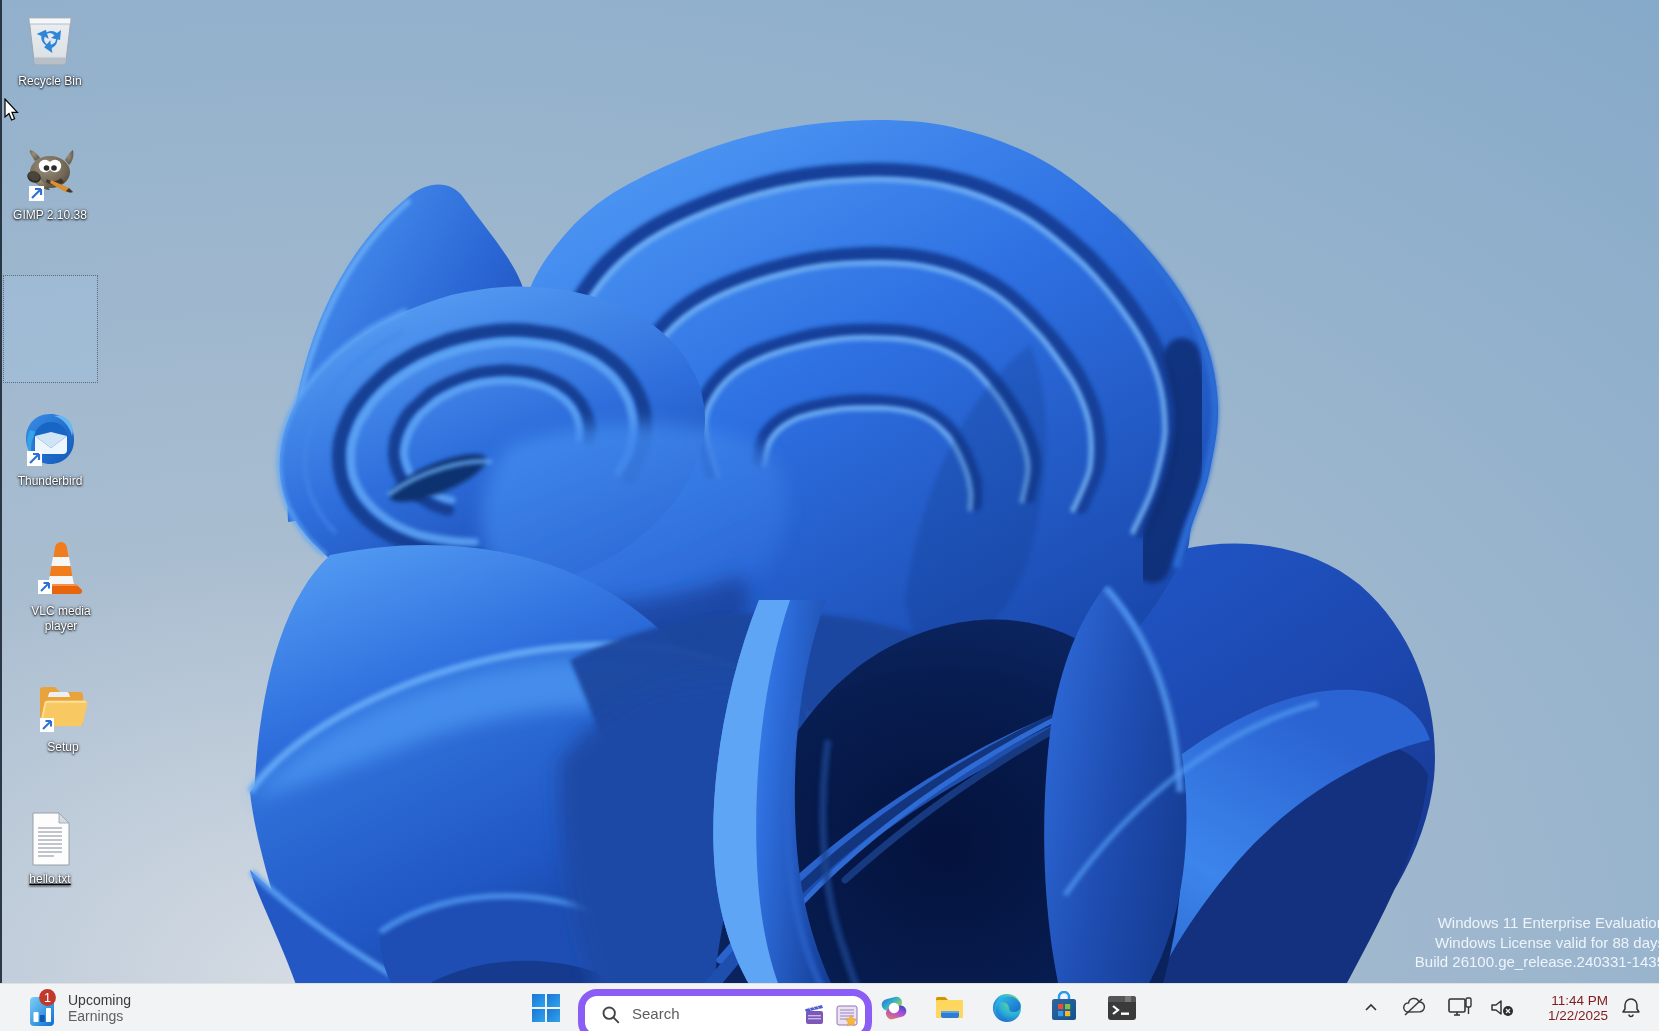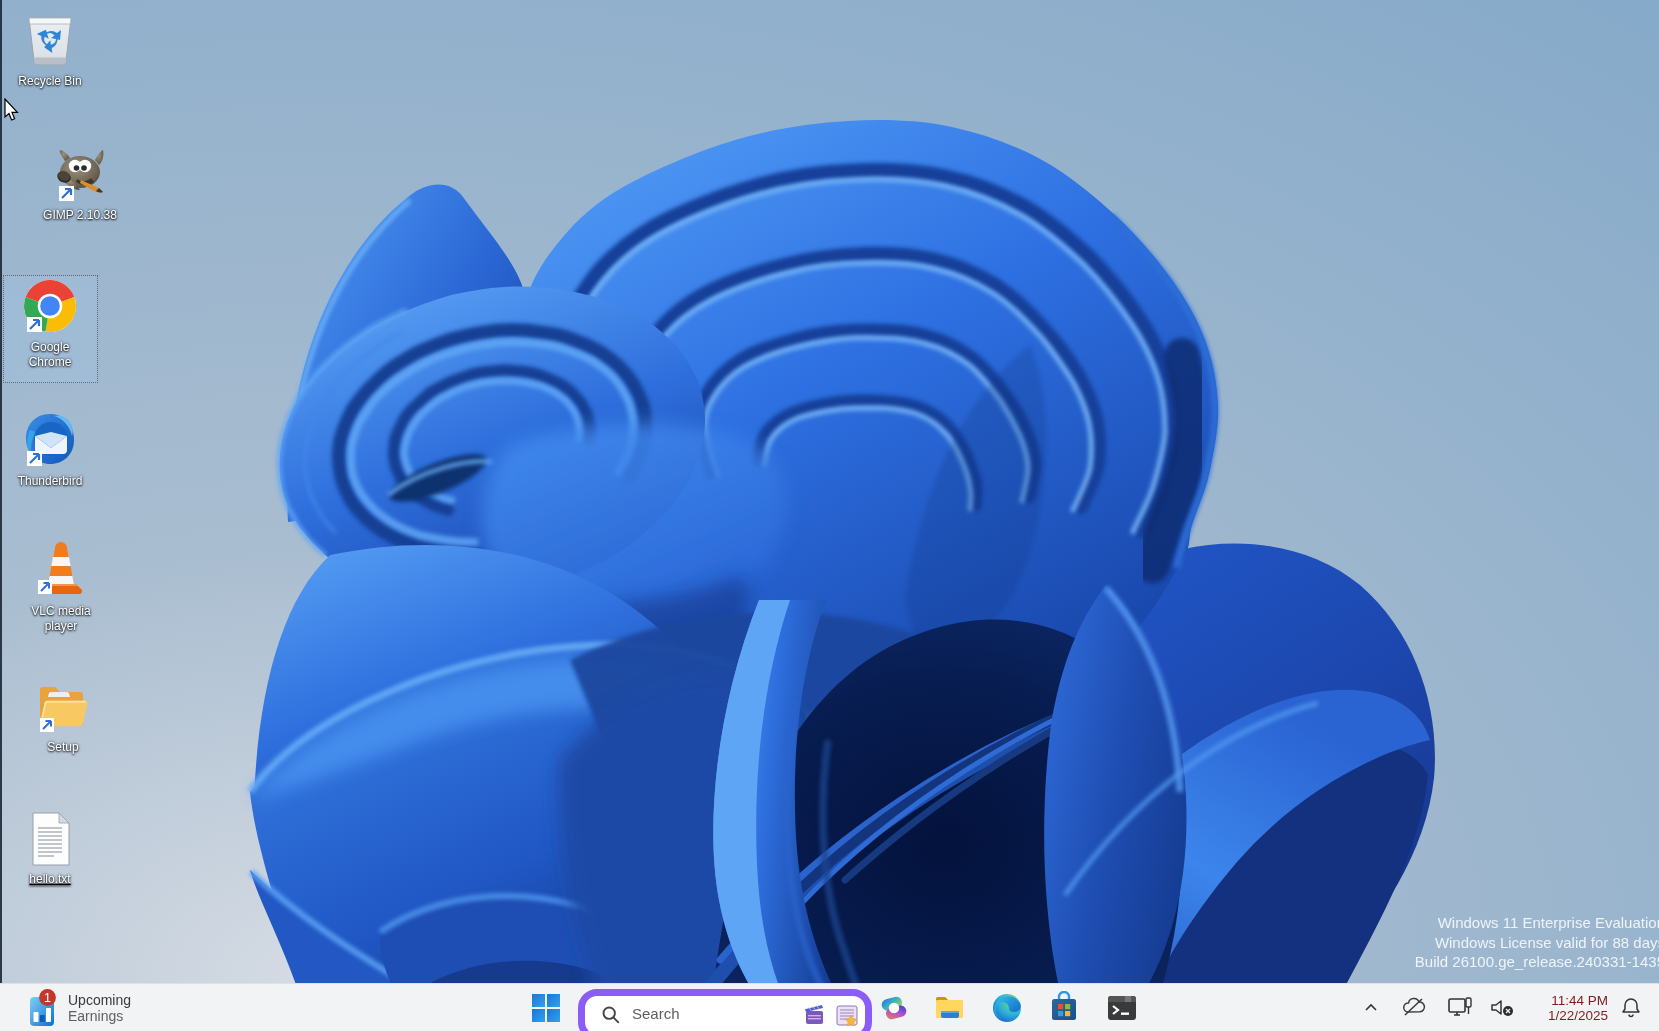--- a/index.html
+++ b/index.html
@@ -182,21 +182,21 @@
             <path d="M -7 -3 A 9.5 9.5 0 0 1 7 -6 L 11 -9 L 10 1 L 1 -1 L 4.5 -3.5 A 6 6 0 0 0 -2.5 -5.5 Z"></path>
           </g>
 <g transform="rotate(240)">
             <path d="M -7 -3 A 9.5 9.5 0 0 1 7 -6 L 11 -9 L 10 1 L 1 -1 L 4.5 -3.5 A 6 6 0 0 0 -2.5 -5.5 Z"></path>
           </g>
 </g>
 </svg>
       <div class="lbl">Recycle Bin</div>
     </div>
 
-<div class="icon" style="left:2px;top:146px;margin-left:30px;">
+<div class="icon" style="left:2px;top:146px;">
       <svg class="glyph" width="58" height="58" viewBox="0 0 58 58">
 <defs>
           <radialGradient id="gw" cx="40%" cy="35%" r="75%">
             <stop offset="0" stop-color="#9c917e"></stop>
             <stop offset="0.7" stop-color="#6f6453"></stop>
             <stop offset="1" stop-color="#4e453a"></stop>
           </radialGradient>
         </defs>
 <path d="M14 15 C10 9 8 6 9 4 C13 5 17 8 19 12 Z" fill="url(#gw)"></path>
 <path d="M44 14 C47 8 50 5 52 4 C53 9 52 15 48 19 Z" fill="url(#gw)"></path>
@@ -210,33 +210,20 @@
         <circle cx="33" cy="22" r="2.8" fill="#2b2b2b"></circle>
 <path d="M26 33 C30 36 36 36 40 32 L43 36 C38 40 30 40 25 36 Z" fill="#3c362e"></path>
 <path d="M30 34 L48 42 L52 46 C48 47 44 46 41 44 L29 37 Z" fill="#d98f2b"></path>
 <path d="M48 42 L52 46 C50 47 47 46.5 45 45 Z" fill="#3a3a3a"></path>
 <rect x="8" y="40" width="15" height="15" fill="#fff"></rect>
         <path d="M11 52 L20 43 M20 43 l-6 0 M20 43 l0 6" stroke="#2f6fd8" stroke-width="2.2" fill="none"></path>
 </svg>
       <div class="lbl">GIMP 2.10.38</div>
     </div>
 
-<div class="icon" style="left:2px;top:276px;">
-      <svg class="glyph" width="60" height="60" viewBox="0 0 60 60">
-<circle cx="30" cy="30" r="26" fill="#fff"></circle>
-<path d="M 30 30 L 5.6 21.1 A 26 26 0 0 1 54.4 21.1 Z" fill="#ea4335"></path>
-<path d="M 30 30 L 54.4 21.1 A 26 26 0 0 1 25.5 55.6 Z" fill="#fbbc05"></path>
-<path d="M 30 30 L 25.5 55.6 A 26 26 0 0 1 5.6 21.1 Z" fill="#34a853"></path>
-<circle cx="30" cy="30" r="12.3" fill="#fff"></circle>
-        <circle cx="30" cy="30" r="9.8" fill="#4285f4"></circle>
-<rect x="7" y="41" width="15" height="15" fill="#fff"></rect>
-        <path d="M10 53 L19 44 M19 44 l-6 0 M19 44 l0 6" stroke="#2f6fd8" stroke-width="2.2" fill="none"></path>
-</svg>
-      <div class="lbl">Google<br>Chrome</div>
-    </div>
   </div>
 
 <div class="icon" style="left:2px;top:410px;">
     <svg class="glyph" width="60" height="60" viewBox="0 0 60 60">
 <defs>
         <linearGradient id="tb1" x1="0" y1="0" x2="1" y2="1">
           <stop offset="0" stop-color="#3a8ce8"></stop>
           <stop offset="1" stop-color="#1258b8"></stop>
         </linearGradient>
       </defs>

